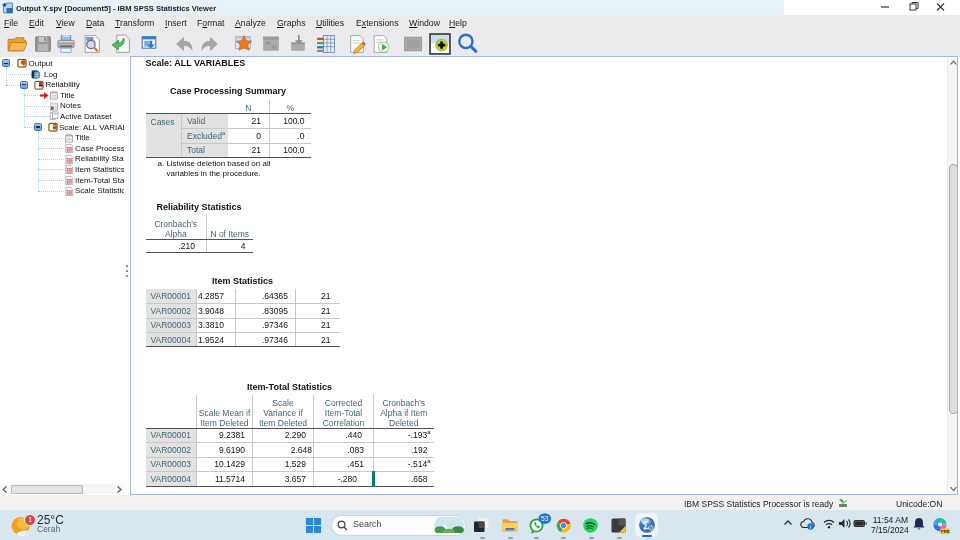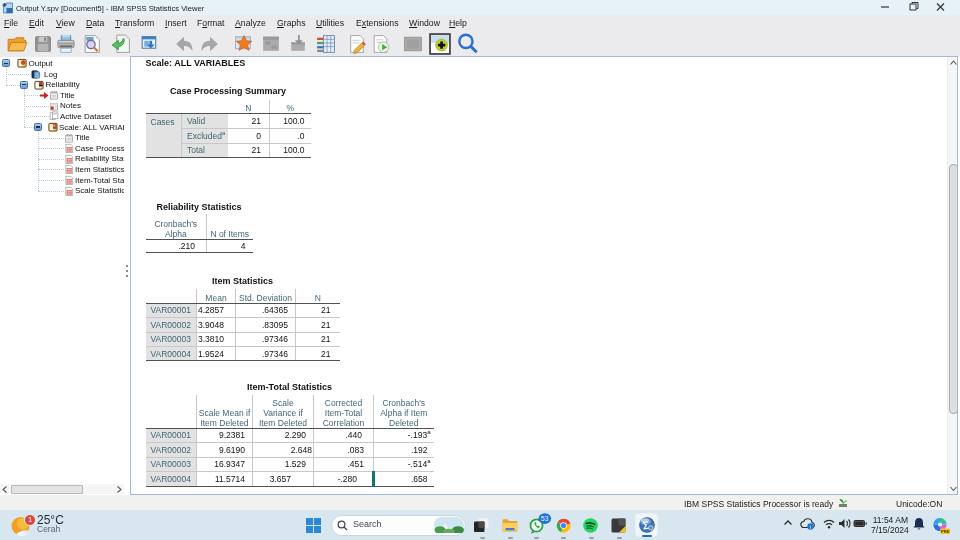--- a/index.html
+++ b/index.html
@@ -1,21 +1,21 @@
 <!DOCTYPE html>
 <html><head>
 <meta charset="utf-8">
 <style>
 * { margin:0; padding:0; box-sizing:border-box; }
 html,body { width:960px; height:540px; overflow:hidden; }
 body { font-family:"Liberation Sans",sans-serif; background:#fff; position:relative; }
 .abs { position:absolute; }
 
 
-#titlebar { position:absolute; left:0; top:0; width:960px; height:15px; background:#e7f2f8; }
+#titlebar { position:absolute; left:0; top:0; width:784px; height:15px; background:#e7f2f8;font-weight:bold; }
 #titlebar .title { position:absolute; left:16px; top:3.5px; font-size:7.6px; color:#1a1a1a; }
 
 
 #menubar { position:absolute; left:0; top:15px; width:960px; height:15px; background:#ebebed; }
 #menubar span { position:absolute; top:3px; font-size:8.7px; color:#1a1a1a; }
 #menubar u { text-decoration:underline; }
 
 
 #toolbar { position:absolute; left:0; top:30px; width:960px; height:27px; background:#ebebed; }
 .tbi { position:absolute; top:2.5px; width:22px; height:22px; }
@@ -399,20 +399,21 @@
   <td class="v" style="border-bottom:1px solid #c8c8c8;border-right:1px solid #c8c8c8;padding-right:8px">0</td>
   <td class="v" style="border-bottom:1px solid #c8c8c8;padding-right:6px">.0</td>
 </tr>
 <tr style="height:14px">
   <td class="rl" style="border-bottom:1.6px solid #515151">Total</td>
   <td class="v" style="border-bottom:1.6px solid #515151;border-right:1px solid #c8c8c8;padding-right:8px">21</td>
   <td class="v" style="border-bottom:1.6px solid #515151;padding-right:6px">100.0</td>
 </tr>
 </tbody>
       </table>
+      <div class="fnote" style="left:27px;top:102px">a. Listwise deletion based on all<br><span style="margin-left:9px">variables in the procedure.</span></div>
       <div class="ttitle" style="left:15px;top:145px;width:107px">Reliability Statistics</div>
 <table class="stbl" style="left:15px;top:157px;width:107px">
 <colgroup>
           <col style="width:61px">
           <col style="width:46px">
         </colgroup>
 <tbody>
           <tr style="height:25px">
   <td class="hd" style="border-bottom:1.6px solid #515151;border-right:1px solid #c8c8c8">Cronbach's<br>Alpha</td>
   <td class="hd" style="border-bottom:1.6px solid #515151">N of Items</td>
@@ -425,26 +426,20 @@
       </table>
       <div class="ttitle" style="left:15px;top:219px;width:194px">Item Statistics</div>
       <table class="stbl" style="left:15px;top:232px;width:194px">
         <colgroup>
           <col style="width:51px">
           <col style="width:39px">
           <col style="width:60px">
           <col style="width:44px">
         </colgroup>
         <tbody>
-          <tr style="height:14px">
-            <td class="hd" style="border-bottom:1.6px solid #515151;border-right:1px solid #c8c8c8"></td>
-            <td class="hd" style="border-bottom:1.6px solid #515151;border-right:1px solid #c8c8c8">Mean</td>
-            <td class="hd" style="border-bottom:1.6px solid #515151;border-right:1px solid #c8c8c8">Std. Deviation</td>
-            <td class="hd" style="border-bottom:1.6px solid #515151">N</td>
-          </tr>
           <tr style="height:14.5px">
             <td class="rl" style="border-bottom:1px solid #c8c8c8;border-right:1px solid #c8c8c8">VAR00001</td>
             <td class="v" style="border-bottom:1px solid #c8c8c8;border-right:1px solid #c8c8c8;padding-right:11px">4.2857</td>
             <td class="v" style="border-bottom:1px solid #c8c8c8;border-right:1px solid #c8c8c8;padding-right:7px">.64365</td>
             <td class="v" style="border-bottom:1px solid #c8c8c8;padding-right:9px">21</td>
           </tr>
           <tr style="height:14.5px">
             <td class="rl" style="border-bottom:1px solid #c8c8c8;border-right:1px solid #c8c8c8">VAR00002</td>
             <td class="v" style="border-bottom:1px solid #c8c8c8;border-right:1px solid #c8c8c8;padding-right:11px">3.9048</td>
             <td class="v" style="border-bottom:1px solid #c8c8c8;border-right:1px solid #c8c8c8;padding-right:7px">.83095</td>
@@ -490,29 +485,29 @@
           </tr>
           <tr style="height:14.5px">
             <td class="rl" style="border-bottom:1px solid #c8c8c8;border-right:1px solid #c8c8c8">VAR00002</td>
             <td class="v" style="border-bottom:1px solid #c8c8c8;border-right:1px solid #c8c8c8;padding-right:7px">9.6190</td>
             <td class="v" style="border-bottom:1px solid #c8c8c8;border-right:1px solid #c8c8c8;padding-right:1px">2.648</td>
             <td class="v" style="border-bottom:1px solid #c8c8c8;border-right:1px solid #c8c8c8;padding-right:9px">.083</td>
             <td class="v" style="border-bottom:1px solid #c8c8c8;padding-right:6px">.192</td>
           </tr>
           <tr style="height:14.5px">
             <td class="rl" style="border-bottom:1px solid #c8c8c8;border-right:1px solid #c8c8c8">VAR00003</td>
-            <td class="v" style="border-bottom:1px solid #c8c8c8;border-right:1px solid #c8c8c8;padding-right:7px">16.9347</td>
+            <td class="v" style="border-bottom:1px solid #c8c8c8;border-right:1px solid #c8c8c8;padding-right:7px">10.1429</td>
             <td class="v" style="border-bottom:1px solid #c8c8c8;border-right:1px solid #c8c8c8;padding-right:7px">1.529</td>
             <td class="v" style="border-bottom:1px solid #c8c8c8;border-right:1px solid #c8c8c8;padding-right:9px">.451</td>
             <td class="v" style="border-bottom:1px solid #c8c8c8;padding-right:3px">-.514<sup class="a">a</sup></td>
           </tr>
           <tr style="height:14.5px">
             <td class="rl" style="border-bottom:1.6px solid #515151;border-right:1px solid #c8c8c8">VAR00004</td>
             <td class="v" style="border-bottom:1.6px solid #515151;border-right:1px solid #c8c8c8;padding-right:7px">11.5714</td>
-            <td class="v" style="border-bottom:1.6px solid #515151;border-right:1px solid #c8c8c8;padding-right:22px">3.657</td>
+            <td class="v" style="border-bottom:1.6px solid #515151;border-right:1px solid #c8c8c8;padding-right:7px">3.657</td>
             <td class="v" style="border-bottom:1.6px solid #515151;border-right:3px solid #0f766e;padding-right:15px">-.280</td>
             <td class="v" style="border-bottom:1.6px solid #515151;padding-right:6px">.658</td>
           </tr>
         </tbody>
       </table>
     </div>
 <div id="vscroll">
   <svg class="abs" style="left:2px;top:3px" width="7" height="6" viewBox="0 0 7 6">
         <path d="M0.5 4.5 L3.5 1 L6.5 4.5" fill="none" stroke="#555" stroke-width="1.1"></path>
       </svg>

